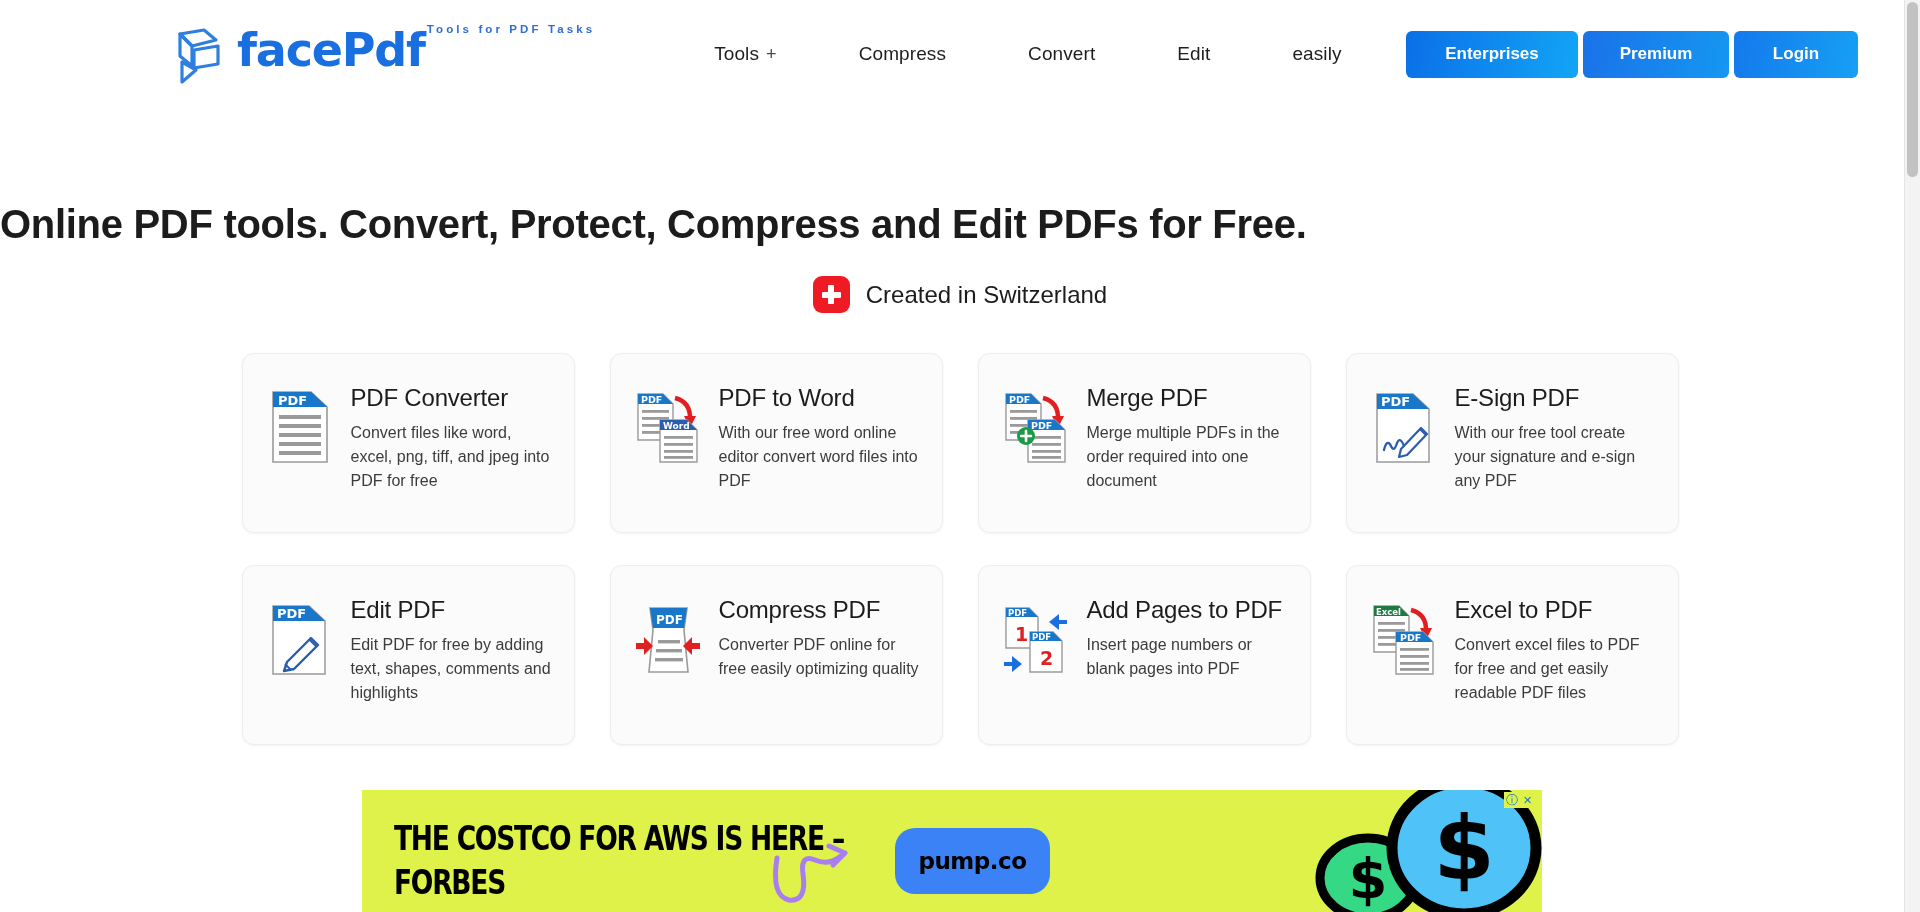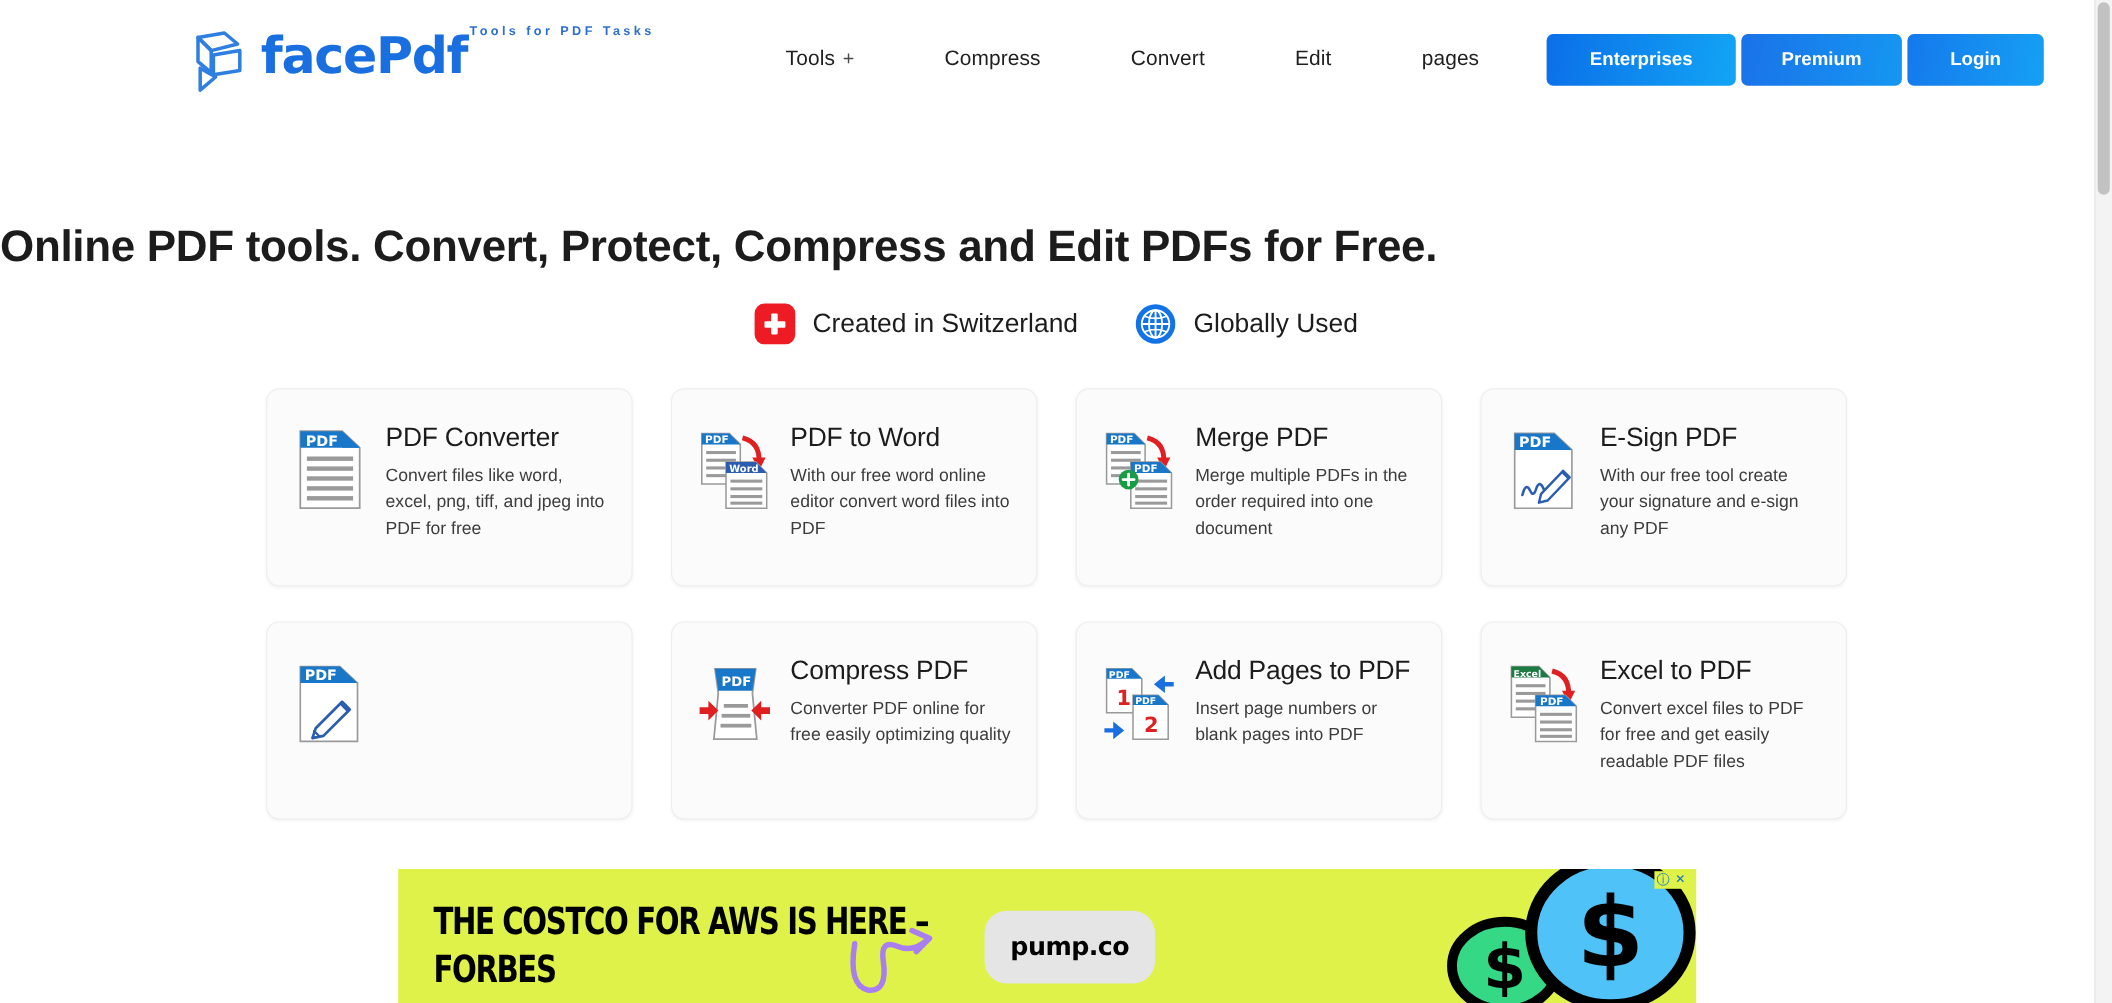--- a/index.html
+++ b/index.html
@@ -102,21 +102,21 @@
     overflow:hidden;
   }
   .ad-headline {
     position:absolute; left:32px; top:26px;
     font-family:"DejaVu Sans", sans-serif; font-weight:bold;
     font-size:34px; line-height:44px; color:#000;
     letter-spacing:-1.6px; transform:scaleX(0.78); transform-origin:left top;
   }
   .ad-pill {
     position:absolute; left:533px; top:38px; width:155px; height:66px;
-    background:#e5e5e5; border-radius:20px;
+    background:#3b82f6; border-radius:20px;
     display:flex; align-items:center; justify-content:center;
   }
   .ad-pill span {
     font-family:"DejaVu Sans", sans-serif; font-weight:bold;
     font-size:23px; color:#000; letter-spacing:-0.5px;
   }
   .ad-arrow { position:absolute; left:405px; top:48px; width:110px; height:74px; }
   .ad-coins { position:absolute; right:-6px; top:-8px; width:260px; height:138px; }
   .ad-controls {
     position:absolute; right:3px; top:2px; display:flex;
@@ -150,49 +150,37 @@
       <div class="logo-word"><span class="t1">face</span><span class="t2">Pdf</span></div>
       <div class="logo-tag">Tools for PDF Tasks</div>
     </div>
   </div>
 
   <nav class="nav">
     <div class="nav-item"><span>Tools</span><span class="plus">+</span></div>
     <div class="nav-item">Compress</div>
     <div class="nav-item">Convert</div>
     <div class="nav-item">Edit</div>
-    <div class="nav-item">pages</div>
+    <div class="nav-item">easily</div>
   </nav>
 
   <div class="header-actions">
     <button class="btn btn-enterprises">Enterprises</button>
     <button class="btn btn-premium">Premium</button>
     <button class="btn btn-login">Login</button>
   </div>
 </div>
 
 <div class="hero">
   <h1>Online PDF tools. Convert, Protect, Compress and Edit PDFs for Free.</h1>
 
   <div class="badges">
     <div class="badge">
       <div class="swiss-icon"></div>
       <span class="badge-label">Created in Switzerland</span>
-    </div>
-    <div class="badge">
-      <svg class="globe-icon" viewBox="0 0 37 37">
-        <circle cx="18.5" cy="18.5" r="18" fill="#1273e6"></circle>
-        <circle cx="18.5" cy="18.5" r="12.5" fill="none" stroke="#fff" stroke-width="1.7"></circle>
-        <ellipse cx="18.5" cy="18.5" rx="6" ry="12.5" fill="none" stroke="#fff" stroke-width="1.7"></ellipse>
-        <line x1="6" y1="18.5" x2="31" y2="18.5" stroke="#fff" stroke-width="1.7"></line>
-        <path d="M8.6 11.4 Q18.5 15.5 28.4 11.4" fill="none" stroke="#fff" stroke-width="1.5"></path>
-        <path d="M8.6 25.6 Q18.5 21.5 28.4 25.6" fill="none" stroke="#fff" stroke-width="1.5"></path>
-        <line x1="18.5" y1="6" x2="18.5" y2="31" stroke="#fff" stroke-width="1.7"></line>
-      </svg>
-      <span class="badge-label">Globally Used</span>
     </div>
   </div>
 </div>
 
 <div class="cards-area">
 
   <div class="card-row">
 
     <div class="card">
       <svg class="card-icon" viewBox="0 0 66 78">
@@ -294,20 +282,24 @@
 
     <div class="card">
       <svg class="card-icon" viewBox="0 0 66 78">
         <path d="M6 6 H42 L58 21 V74 H6 Z" fill="#fff" stroke="#9a9a9a" stroke-width="1.5"></path>
         <path d="M6 6 H42 L58 21 H6 Z" fill="#1877c9"></path>
         <text x="10" y="18" font-family="DejaVu Sans, sans-serif" font-size="13" font-weight="bold" fill="#fff">PDF</text>
         <path d="M20 62 L44 38 L51 45 L27 69 L17 71 Z" fill="#fff" stroke="#2a5db0" stroke-width="2.4" stroke-linejoin="round"></path>
         <path d="M42 39 L50 47" stroke="#2a5db0" stroke-width="2.4"></path>
         <path d="M18 64 L24 70" stroke="#2a5db0" stroke-width="2"></path>
       </svg>
+      <div class="card-body">
+        <div class="card-title">Edit PDF</div>
+        <div class="card-desc">Edit PDF for free by adding text, shapes, comments and highlights</div>
+      </div>
     </div>
 
     <div class="card">
       <svg class="card-icon" viewBox="0 0 66 78">
         <path d="M15 8 H52 L49 30 L53 72 H14 L18 30 Z" fill="#fff" stroke="#9a9a9a" stroke-width="1.6"></path>
         <path d="M15 8 H52 L49 28 H18 Z" fill="#1877c9"></path>
         <text x="21" y="24" font-family="DejaVu Sans, sans-serif" font-size="12" font-weight="bold" fill="#fff">PDF</text>
         <g fill="#9a9a9a">
             <rect x="23" y="40" width="22" height="3.4"></rect>
             <rect x="21" y="49" width="26" height="3.4"></rect>

